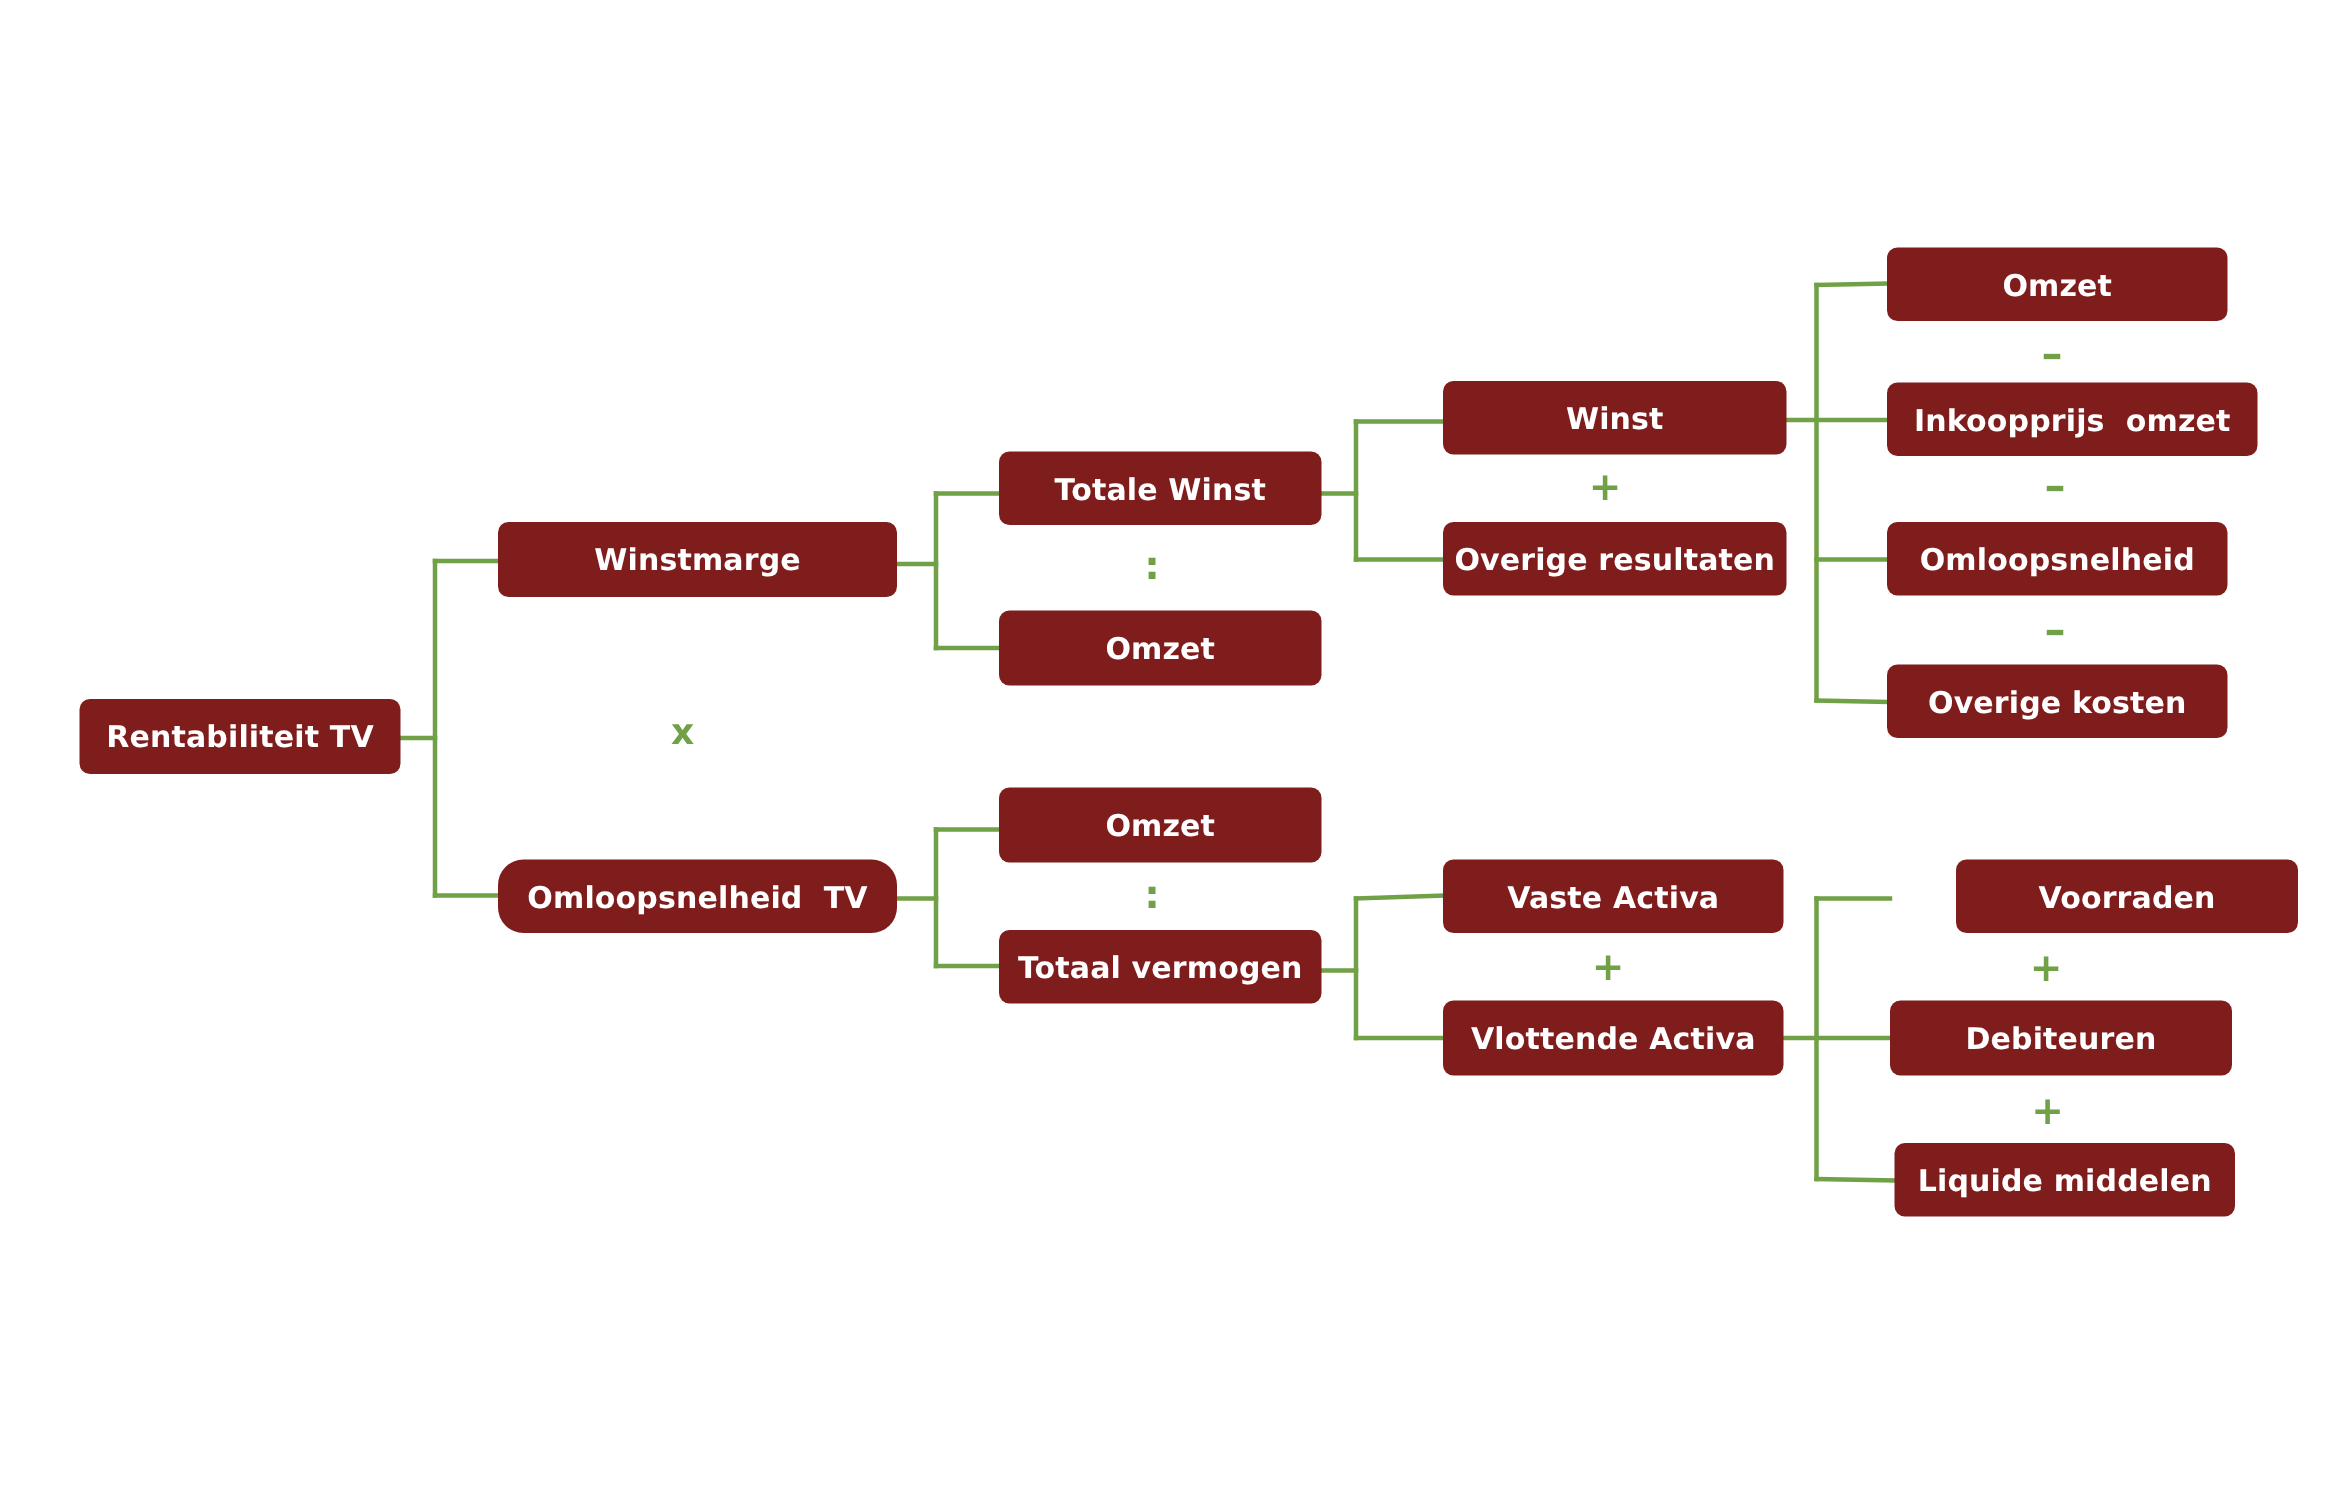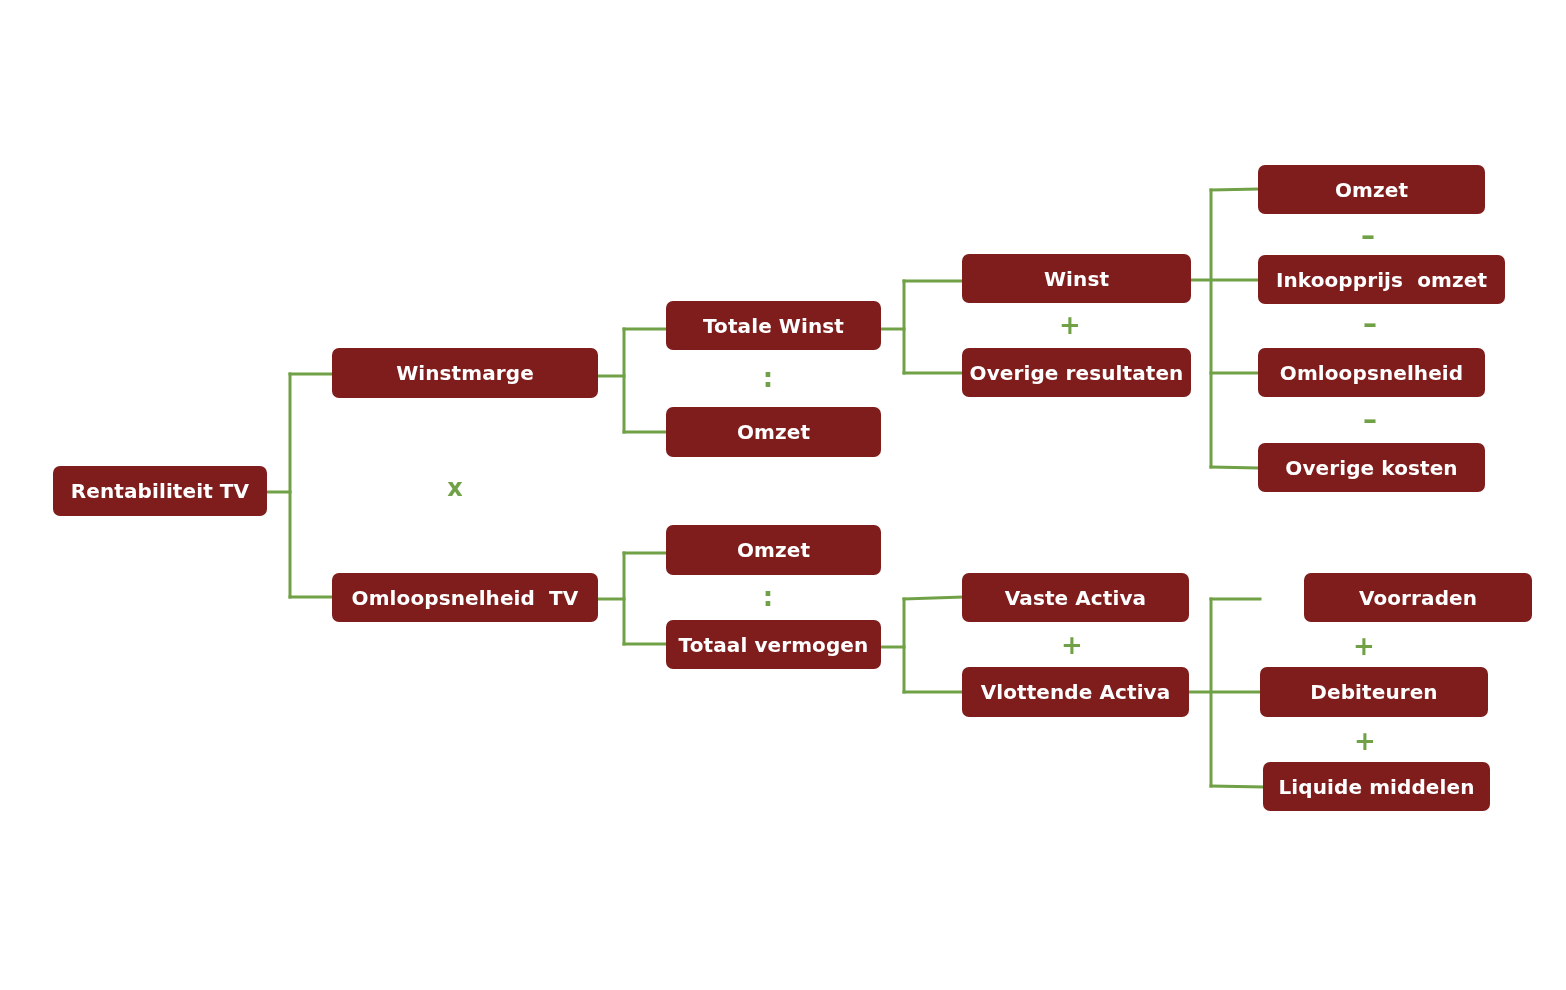--- a/index.html
+++ b/index.html
@@ -62,21 +62,21 @@
 
     <line x1="1189" y1="692" x2="1260" y2="692"></line>
     <line x1="1211" y1="599" x2="1211" y2="786"></line>
     <line x1="1211" y1="599" x2="1260" y2="599"></line>
     <line x1="1211" y1="786" x2="1263" y2="787"></line>
   </svg>
 
   <div class="node" style="left:53px;top:466px;width:214px;height:50px;">Rentabiliteit TV</div>
 
   <div class="node" style="left:332px;top:348px;width:266px;height:50px;">Winstmarge</div>
-  <div class="node" style="left:332px;top:573px;width:266px;height:49px;white-space:pre;">Omloopsnelheid  TV</div>
+  <div class="node" style="left:332px;top:573px;width:266px;height:49px;white-space:pre;border-radius:17px;">Omloopsnelheid  TV</div>
   <div class="op times" style="left:455px;top:488px;">x</div>
 
   <div class="node" style="left:666px;top:301px;width:215px;height:49px;">Totale Winst</div>
   <div class="op" style="left:768px;top:378px;">:</div>
   <div class="node" style="left:666px;top:407px;width:215px;height:50px;">Omzet</div>
 
   <div class="node" style="left:666px;top:525px;width:215px;height:50px;">Omzet</div>
   <div class="op" style="left:768px;top:597px;">:</div>
   <div class="node" style="left:666px;top:620px;width:215px;height:49px;">Totaal vermogen</div>
 

